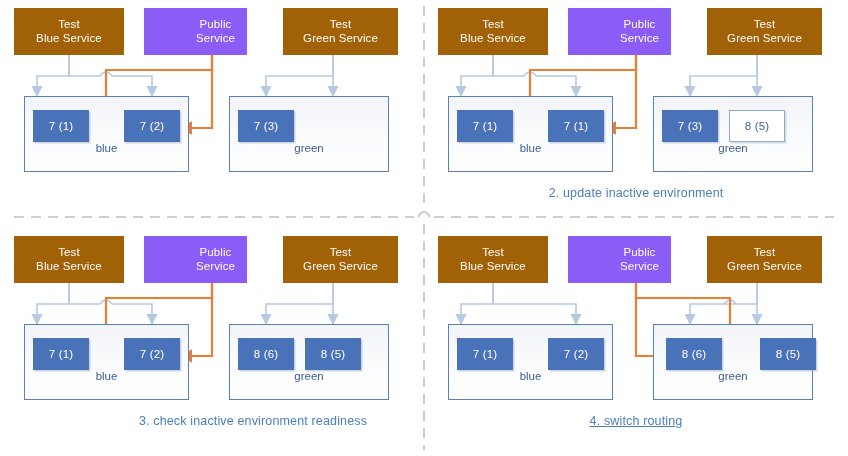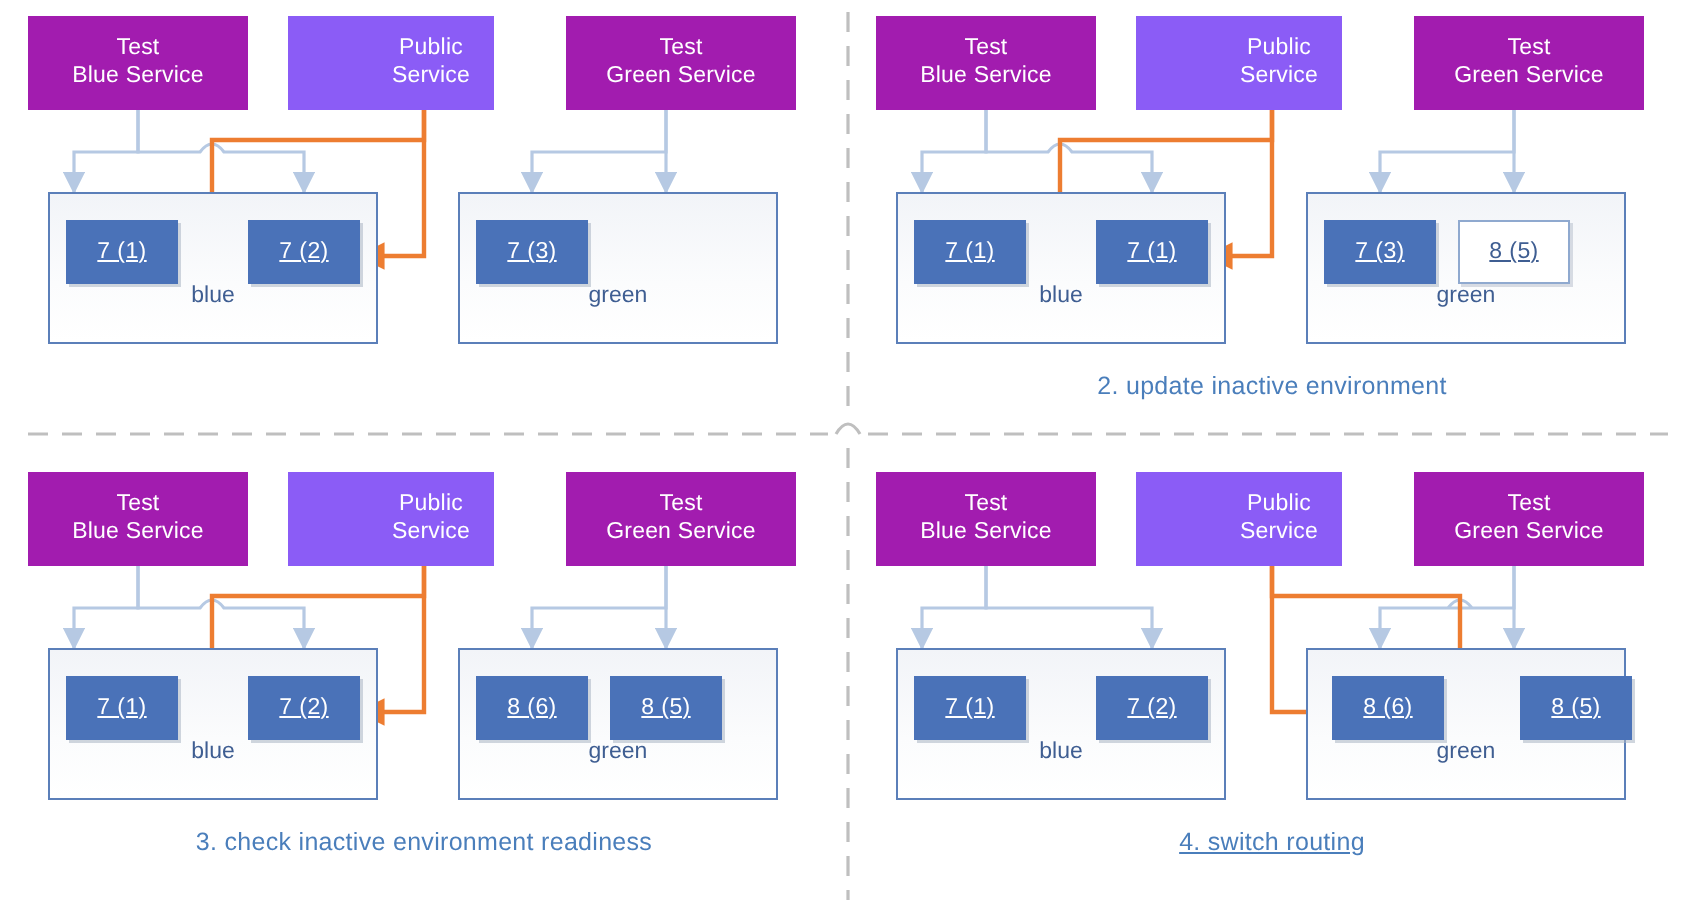--- a/index.html
+++ b/index.html
@@ -16,21 +16,21 @@
   .svc-box{
     position:absolute;
     display:flex;align-items:center;justify-content:center;
     text-align:center;
     color:#ffffff;
     font-size:11.5px;
     line-height:13.5px;
     letter-spacing:.1px;
     box-sizing:border-box;
   }
-  .svc-test{background:#a21caf;}
+  .svc-test{background:#a16207;}
   .svc-public{background:#8b5cf6;padding-left:40px;}
 
   .env-box{
     position:absolute;
     box-sizing:border-box;
     border:1px solid #5b7fb9;
     background:linear-gradient(to bottom,#f2f4f8 0%,#fbfcfd 60%,#ffffff 100%);
   }
   .env-label{
     position:absolute;
@@ -39,21 +39,20 @@
     color:#3f5e92;
     font-size:11.5px;
   }
 
   .pod{
     position:absolute;
     box-sizing:border-box;
     display:flex;align-items:center;justify-content:center;
     font-size:11.5px;
     letter-spacing:.2px;
-    text-decoration:underline;
   }
   .pod-filled{
     background:#4a72b8;
     color:#ffffff;
     box-shadow:1.5px 1.5px 0 rgba(170,180,195,.55);
   }
   .pod-outline{
     background:#ffffff;
     color:#3f5e92;
     border:1px solid #8fa9cf;
@@ -197,21 +196,21 @@
   </div>
   <div class="pod pod-filled" style="left:33px;top:338px;width:56px;height:32px;">7 (1)</div>
   <div class="pod pod-filled" style="left:124px;top:338px;width:56px;height:32px;">7 (2)</div>
 
   <div class="env-box" style="left:229px;top:324px;width:160px;height:76px;">
     <div class="env-label" style="left:0;top:45px;">green</div>
   </div>
   <div class="pod pod-filled" style="left:238px;top:338px;width:56px;height:32px;">8 (6)</div>
   <div class="pod pod-filled" style="left:305px;top:338px;width:56px;height:32px;">8 (5)</div>
 
-  <div class="caption" style="left:0;top:414px;width:424px;">3. check inactive environment readiness</div>
+  <div class="caption" style="left:0;top:414px;width:424px;padding-left:41px;">3. check inactive environment readiness</div>
 
   <div class="svc-box svc-test" style="left:438px;top:236px;width:110px;height:47px;">
     <span><span>Test</span><br><span>Blue Service</span></span>
   </div>
   <div class="svc-box svc-public" style="left:568px;top:236px;width:103px;height:47px;">
     <span><span>Public</span><br><span>Service</span></span>
   </div>
   <div class="svc-box svc-test" style="left:707px;top:236px;width:115px;height:47px;">
     <span><span>Test</span><br><span>Green Service</span></span>
   </div>

